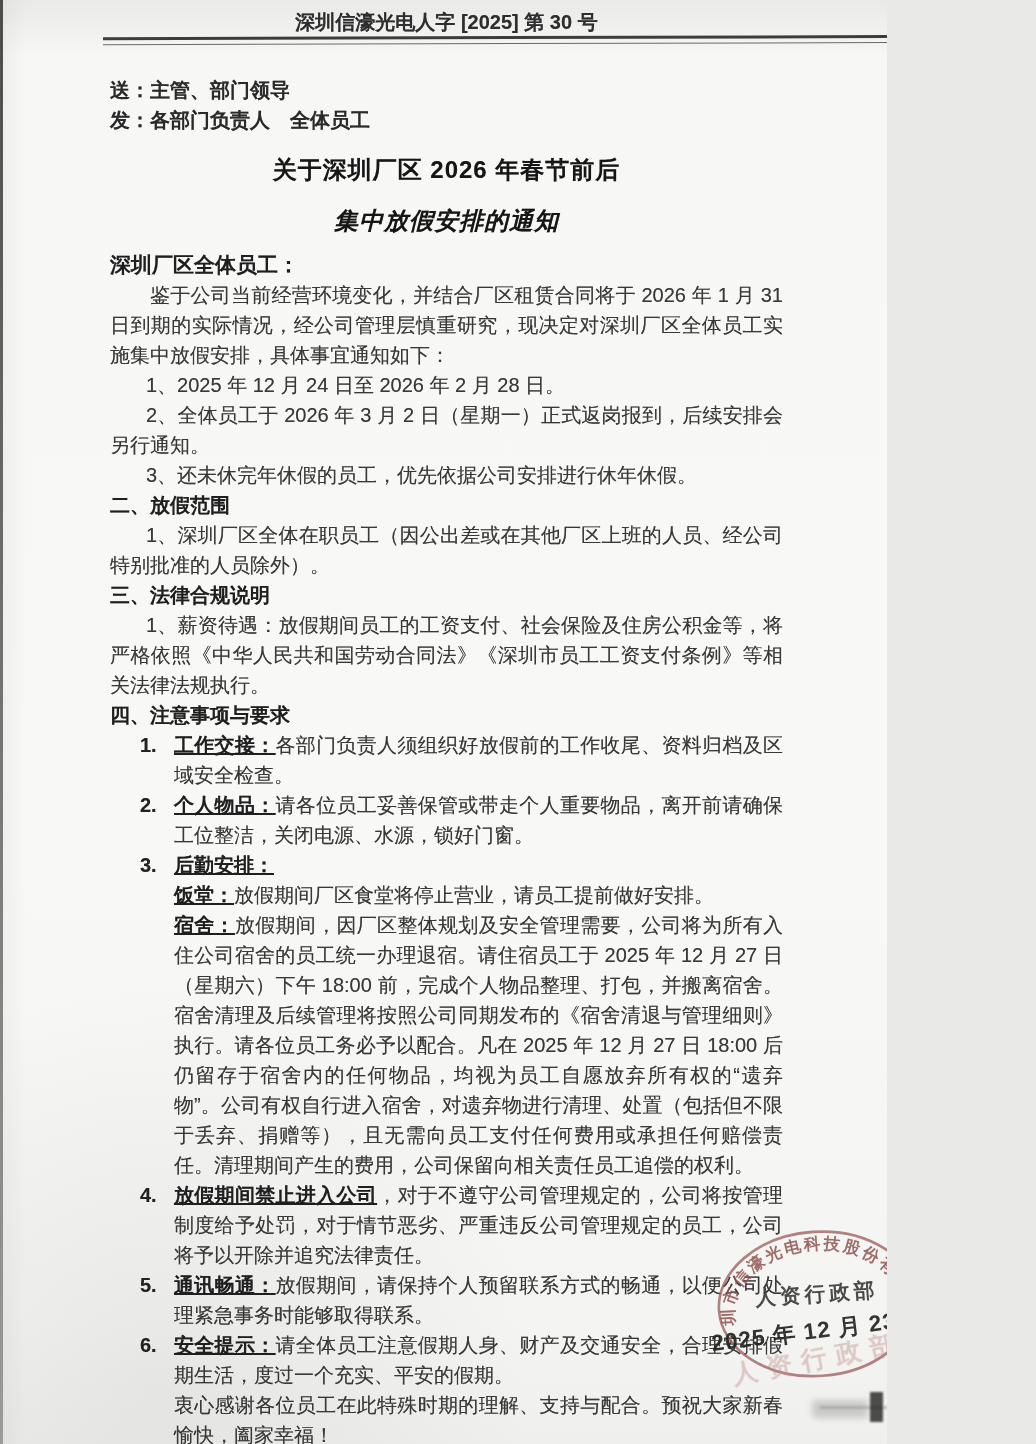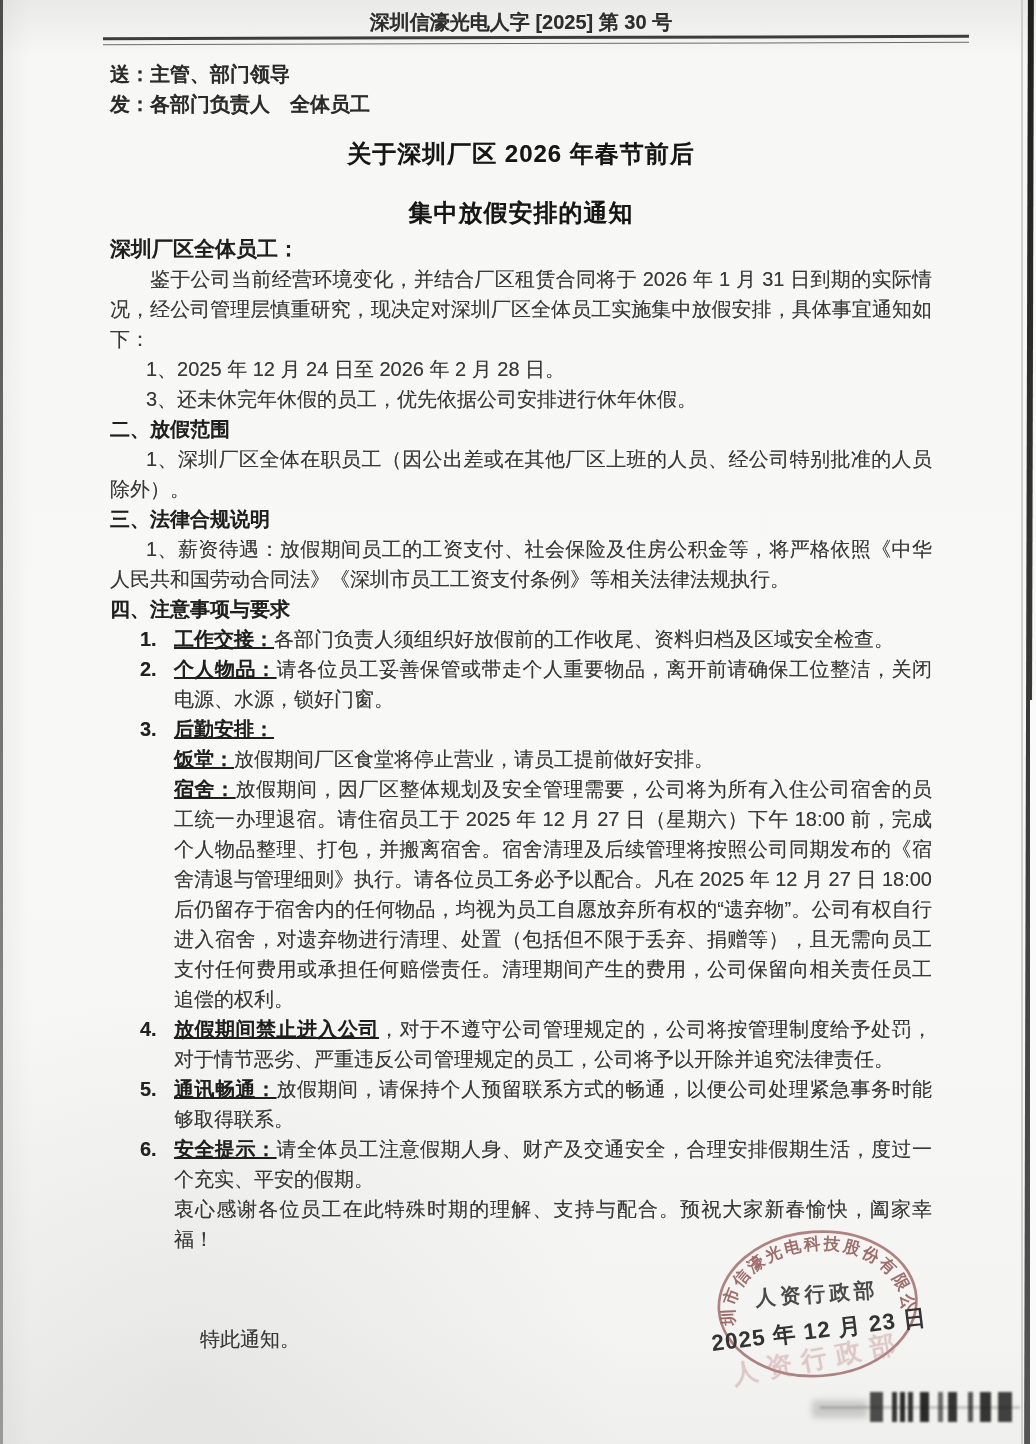--- a/index.html
+++ b/index.html
@@ -1,18 +1,18 @@
 <!DOCTYPE html>
 <html><head>
 <meta charset="utf-8">
 <style>
   html,body{margin:0;padding:0;background:#e9e9e7;}
   .photo{
     position:relative;
-    width:1036px;height:1444px;
+    width:887px;height:1444px;
     background:linear-gradient(180deg,#f2f2f0 0%,#f7f7f5 4%,#f8f8f6 60%,#f4f4f2 92%,#efefed 100%);
     overflow:hidden;
     font-family:"Liberation Sans","DejaVu Sans",sans-serif;
     color:#383838;
   }
   .content{
     position:relative;
     margin:0 104px 0 110px;
     font-size:20px;line-height:30px;
     text-align:justify;
@@ -22,28 +22,28 @@
     padding-top:7px;
     text-align:center;
     font-size:20px;font-weight:600;color:#2e2e2e;
   }
   .rule{
     position:absolute;left:103px;top:36px;width:866px;height:4px;
     border-top:3px solid #3d3d3d;border-bottom:1px solid #6a6a6a;
     transform:rotate(-0.15deg);
   }
   .dist{font-weight:700;color:#2a2a2a;}
-  .dist-send{padding-top:22px;}
+  .dist-send{padding-top:38px;}
   .title{
     text-align:center;font-size:24px;line-height:38px;font-weight:700;color:#161616;
     letter-spacing:1px;
   }
   .title-1{margin-top:16px;}
-  .title-2{margin-top:21px;}
-  .salutation{margin-top:2px;font-weight:700;color:#1f1f1f;font-size:21px;}
+  .title-2{margin-top:13px;font-style:italic;}
+  .salutation{margin-top:10px;font-weight:700;color:#1f1f1f;font-size:21px;}
   .indent2{text-indent:40px;}
   .sec-head{font-weight:700;color:#1f1f1f;}
   .num-item{text-indent:36px;}
   .req-item{position:relative;padding-left:64px;}
   .req-item .num{position:absolute;left:30px;top:0;font-weight:700;color:#222;}
   .b{font-weight:700;color:#1f1f1f;text-decoration:underline;}
   .thanks{padding-left:64px;text-indent:0;}
   .closing{margin-top:70px;padding-left:90px;}
   
   .stamp{position:absolute;left:694px;top:1206px;width:248px;height:206px;transform:rotate(-4deg);opacity:0.92;}
@@ -85,20 +85,21 @@
     <div class="dist dist-send"><span>送：</span><span>主管、部门领导</span></div>
     <div class="dist"><span>发：</span><span>各部门负责人　全体员工</span></div>
 
     <div class="title title-1">关于深圳厂区 2026 年春节前后</div>
     <div class="title title-2">集中放假安排的通知</div>
 
     <div class="salutation">深圳厂区全体员工：</div>
     <div class="indent2">鉴于公司当前经营环境变化，并结合厂区租赁合同将于 2026 年 1 月 31 日到期的实际情况，经公司管理层慎重研究，现决定对深圳厂区全体员工实施集中放假安排，具体事宜通知如下：</div>
 
     <div class="num-item">1、2025 年 12 月 24 日至 2026 年 2 月 28 日。</div>
+    <div class="num-item">2、全体员工于 2026 年 3 月 2 日（星期一）正式返岗报到，后续安排会另行通知。</div>
     <div class="num-item">3、还未休完年休假的员工，优先依据公司安排进行休年休假。</div>
 
     <div class="sec-head">二、放假范围</div>
     <div class="num-item">1、深圳厂区全体在职员工（因公出差或在其他厂区上班的人员、经公司特别批准的人员除外）。</div>
 
     <div class="sec-head">三、法律合规说明</div>
     <div class="num-item">1、薪资待遇：放假期间员工的工资支付、社会保险及住房公积金等，将严格依照《中华人民共和国劳动合同法》《深圳市员工工资支付条例》等相关法律法规执行。</div>
 
     <div class="sec-head">四、注意事项与要求</div>
 

